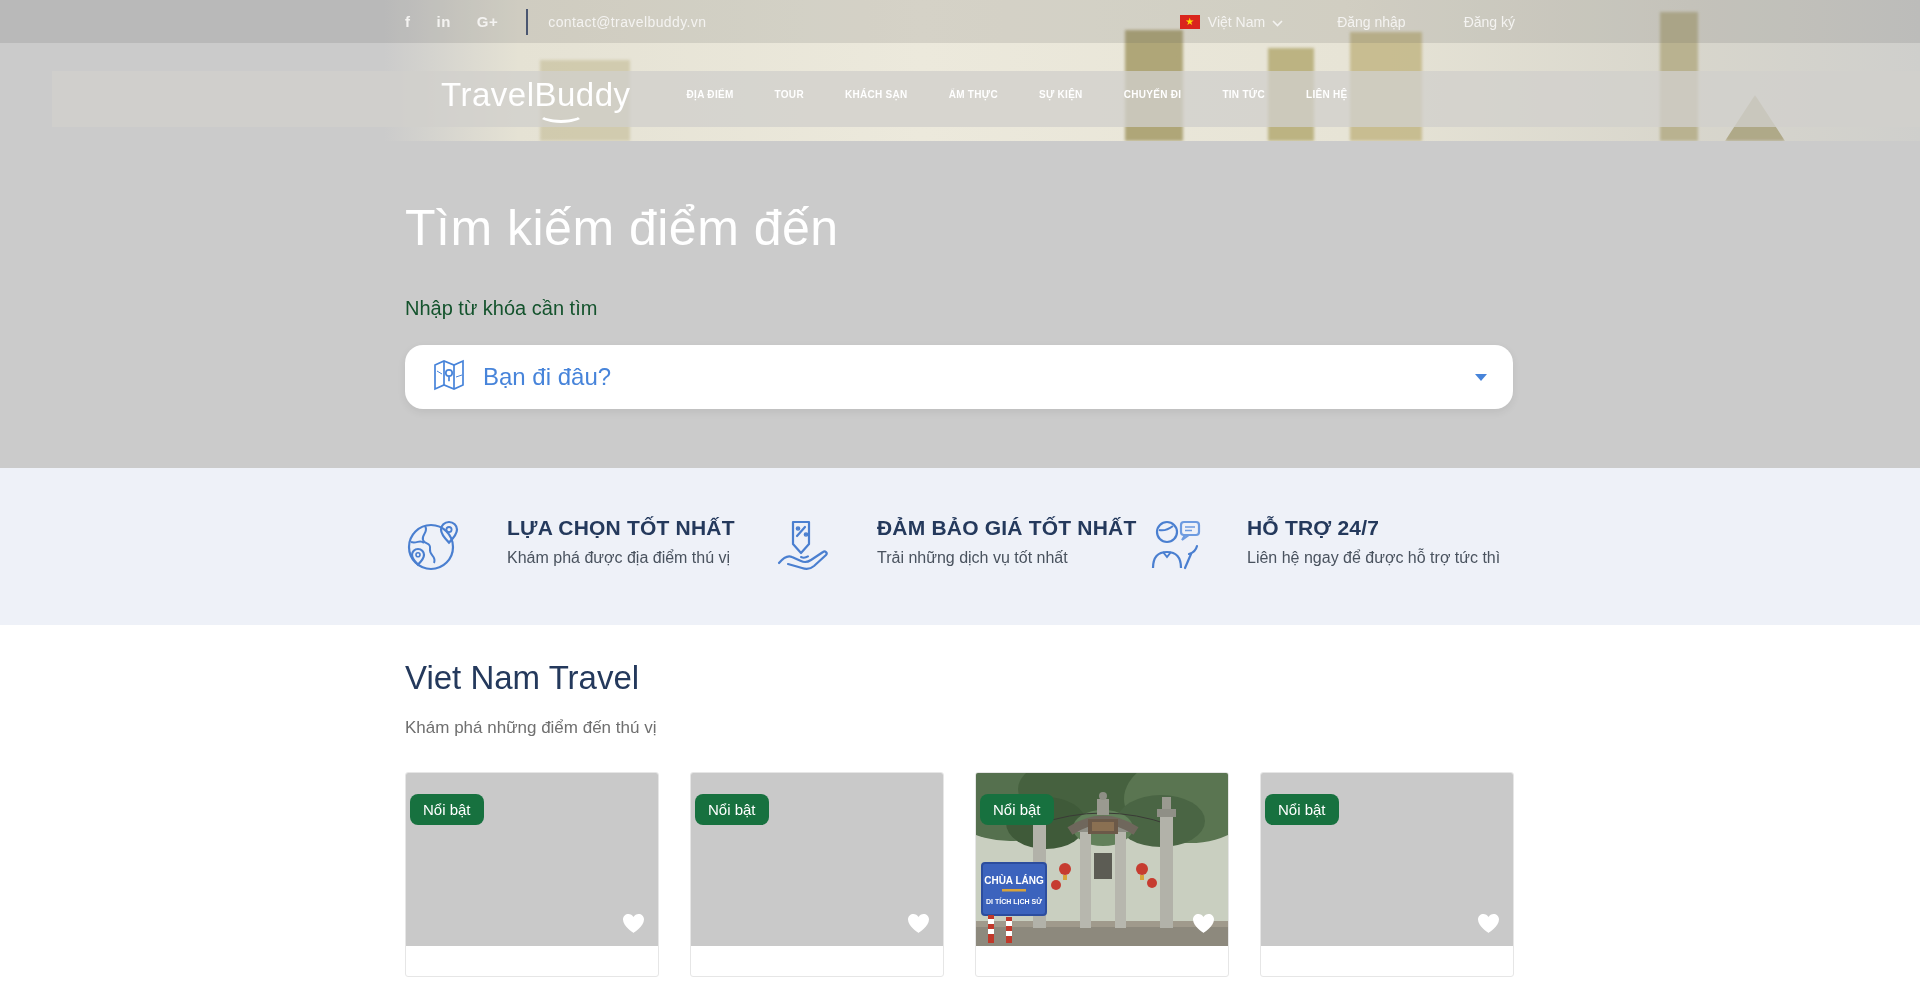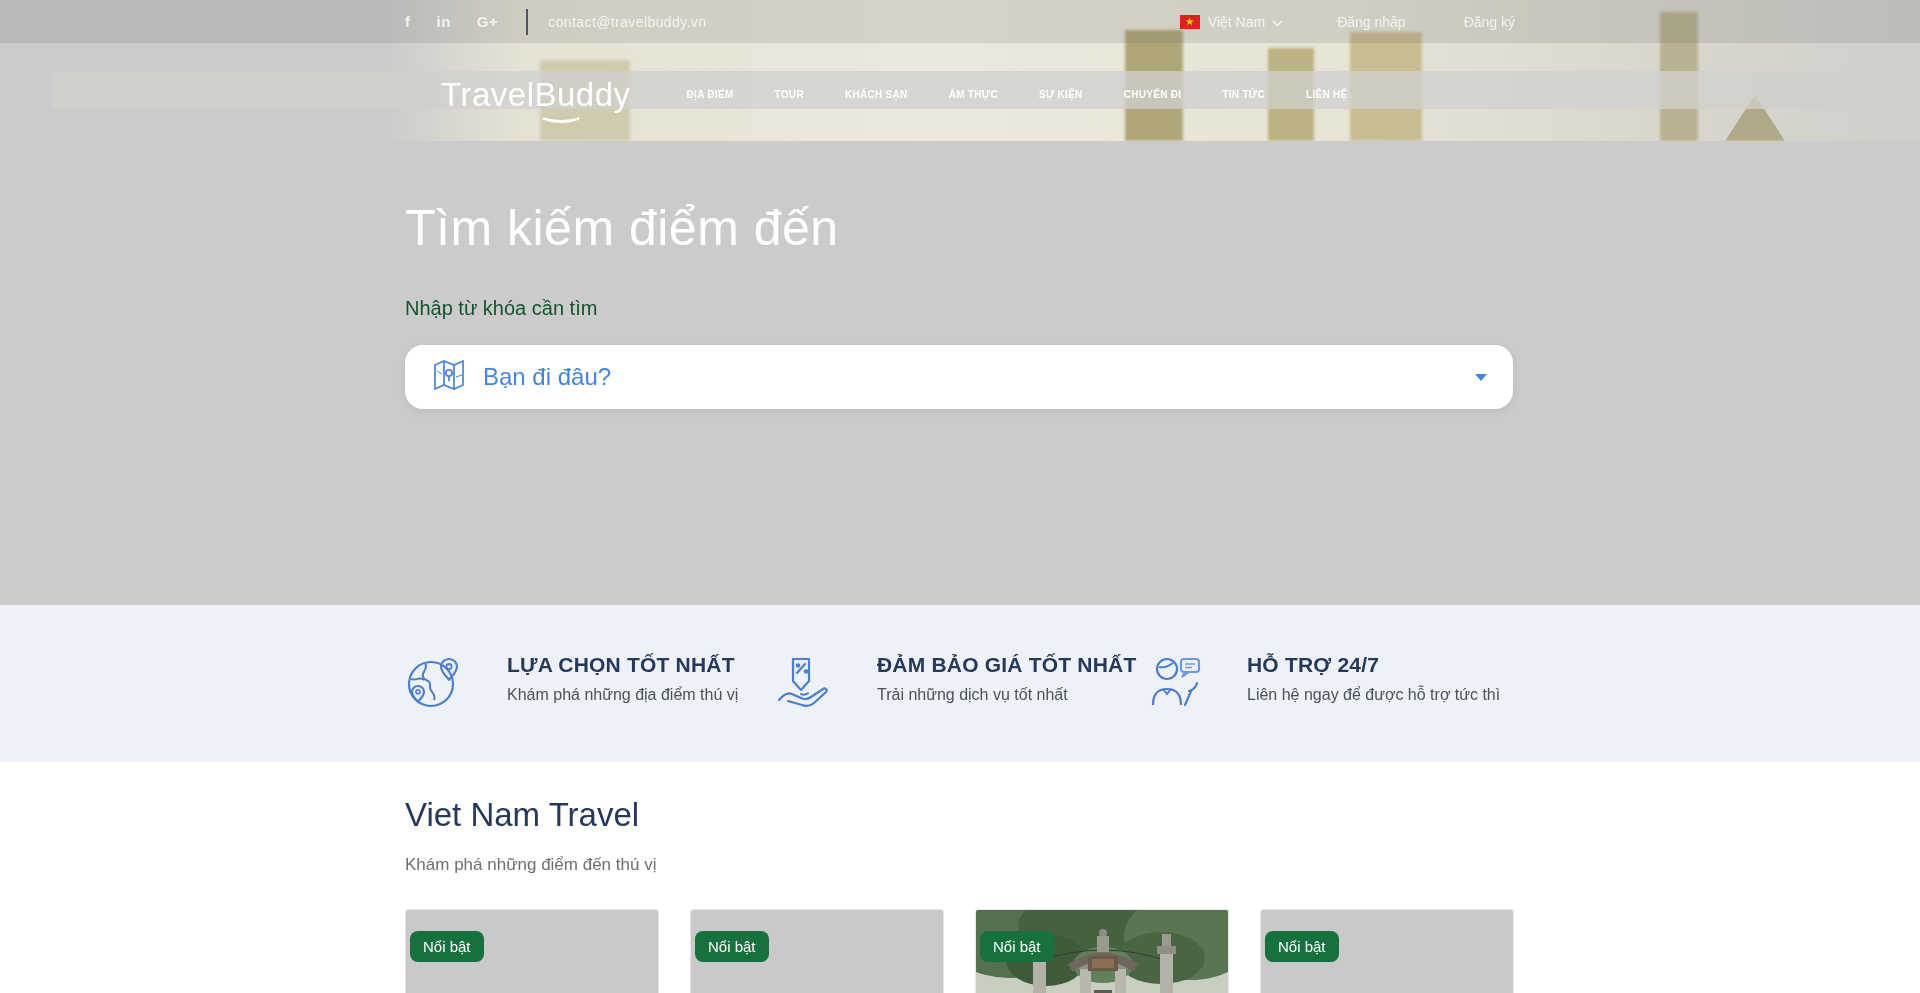--- a/index.html
+++ b/index.html
@@ -29,33 +29,33 @@
   .tb-email { letter-spacing:.4px; cursor:pointer; }
   .tb-right { margin-left:auto; display:flex; align-items:center; }
   .lang { display:flex; align-items:center; cursor:pointer; }
   .flag { width:20px; height:14px; background:#da251d; display:flex; align-items:center;
     justify-content:center; margin-right:8px; }
   .flag span { color:#ffde00; font-size:10px; line-height:1; }
   .chev { margin-left:7px; display:inline-block; }
   .tb-login { margin-left:54px; cursor:pointer; }
   .tb-register { margin-left:58px; cursor:pointer; }
 
-  .navbar { position:absolute; top:71px; left:16px; right:0; height:38px;
+  .navbar { position:absolute; top:71px; left:16px; right:0; height:56px;
     background:rgba(209,208,204,0.78); z-index:2;margin-left:36px; }
   .nav-inner { display:flex; align-items:center; height:47px; }
   .logo { position:relative; color:#ffffff; font-size:33px; font-weight:500;
     letter-spacing:.5px; margin-left:10px; cursor:pointer; white-space:nowrap; }
   .logo-smile { position:absolute; left:97px; bottom:-9px; width:46px; height:18px;
     border:3px solid transparent; border-bottom:3px solid #ffffff; border-radius:50%; }
   .nav-links { margin-left:56px; display:flex; gap:41px; }
   .nav-links a { color:#ffffff; font-weight:bold; font-size:10px; letter-spacing:.3px;
     text-decoration:none; white-space:nowrap; }
 
   
-  .hero { height:464px; background:#cbcbcb; }
+  .hero { height:327px; background:#cbcbcb; }
   .hero-inner { padding-top:58px; }
   .hero-title { color:#ffffff; font-size:50px; font-weight:500; letter-spacing:.5px; }
   .hero-sub { color:#14532d; font-size:20px; margin-top:40px; font-weight:400; }
   .search-box { width:1108px; height:64px; background:#ffffff; border-radius:18px;
     margin-top:25px; display:flex; align-items:center; padding:0 26px;
     box-shadow:0 3px 8px rgba(0,0,0,0.07); cursor:pointer; }
   .search-text { color:#4784da; font-size:24px; margin-left:16px; }
   .search-caret { margin-left:auto; width:0; height:0; border-left:6px solid transparent;
     border-right:6px solid transparent; border-top:7px solid #4784da; }
 
@@ -175,21 +175,21 @@
           <path d="M20 10c4 6-4 9-2 14s8 2 7 9 7 7 4 14" stroke="#4a7fd0" stroke-width="2"></path>
           <path d="M6 26c6 2 9-3 13 1" stroke="#4a7fd0" stroke-width="2"></path>
           <path d="M44 6c-4.5 0-8 3.4-8 7.6 0 5.2 8 13 8 13s8-7.8 8-13c0-4.2-3.5-7.6-8-7.6z" stroke="#4a7fd0" stroke-width="2.2"></path>
           <circle cx="44" cy="13.6" r="2.6" stroke="#4a7fd0" stroke-width="1.8"></circle>
           <path d="M13 33c-3.4 0-6 2.6-6 5.8 0 4 6 9.8 6 9.8s6-5.8 6-9.8c0-3.2-2.6-5.8-6-5.8z" fill="#eef1f8" stroke="#4a7fd0" stroke-width="2.2"></path>
           <circle cx="13" cy="38.8" r="2" stroke="#4a7fd0" stroke-width="1.6"></circle>
         </svg>
       </span>
       <div>
         <div class="feature-title">LỰA CHỌN TỐT NHẤT</div>
-        <div class="feature-desc">Khám phá những địa điểm thú vị</div>
+        <div class="feature-desc">Khám phá được địa điểm thú vị</div>
       </div>
     </div>
 
     <div class="feature">
       <span class="feature-icon">
         <svg width="58" height="58" viewBox="0 0 58 58" fill="none">
           <path d="M18 6h16v22l-8 9-8-9z" stroke="#4a7fd0" stroke-width="2.2" stroke-linejoin="round"></path>
           <path d="M22 20l8-9M23 12.5v.1M31 18.5v.1" stroke="#4a7fd0" stroke-width="2.2" stroke-linecap="round"></path>
           <circle cx="23" cy="12.5" r="1.6" stroke="#4a7fd0" stroke-width="1.5"></circle>
           <circle cx="31" cy="18.5" r="1.6" stroke="#4a7fd0" stroke-width="1.5"></circle>

